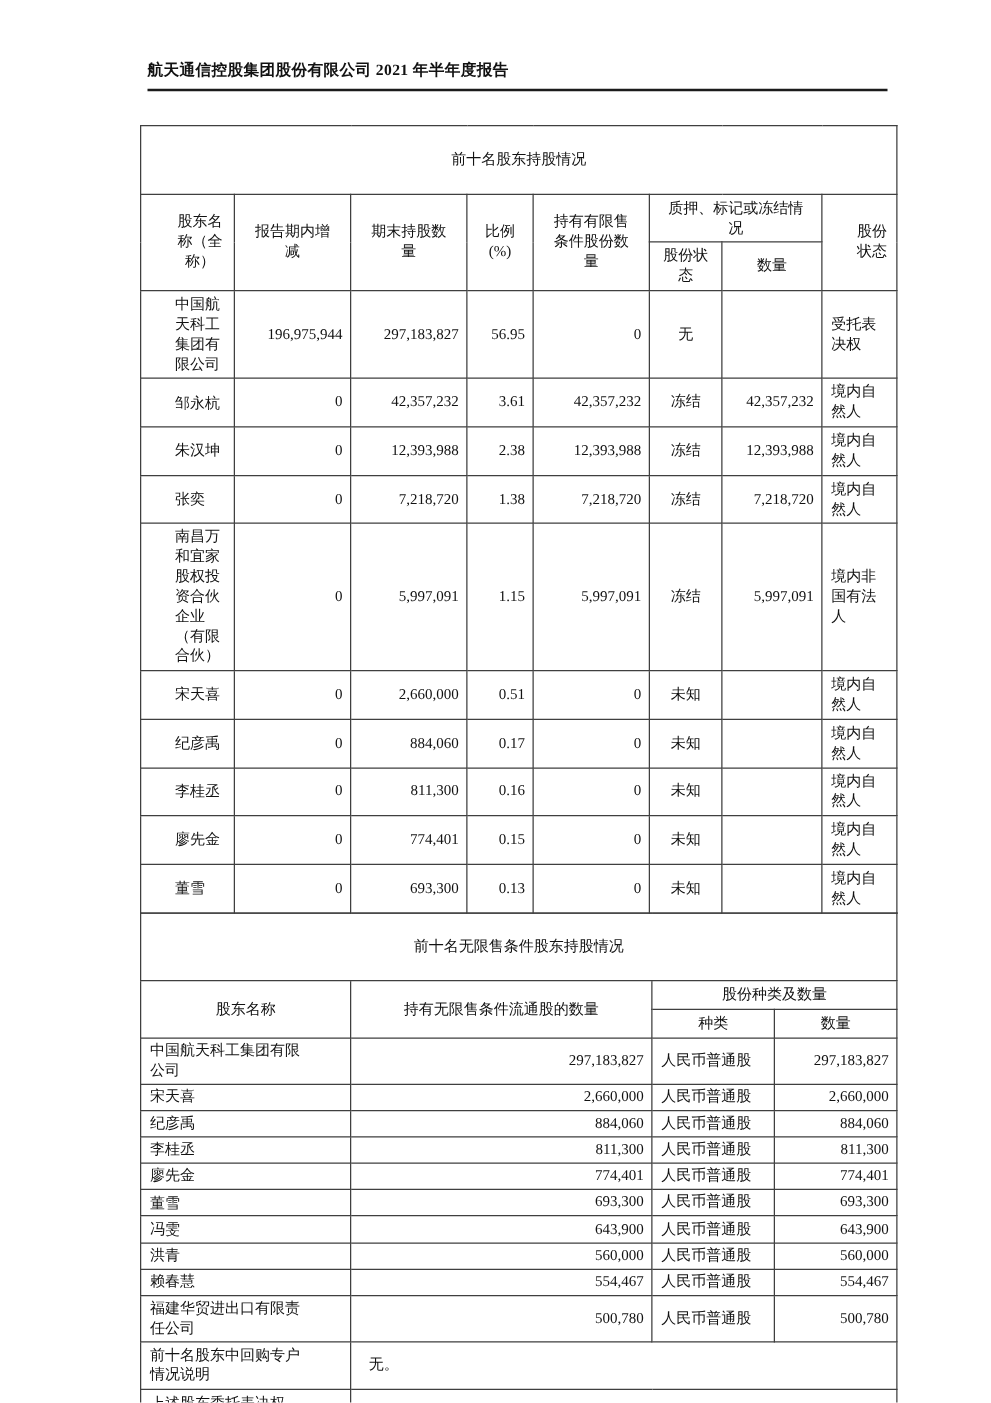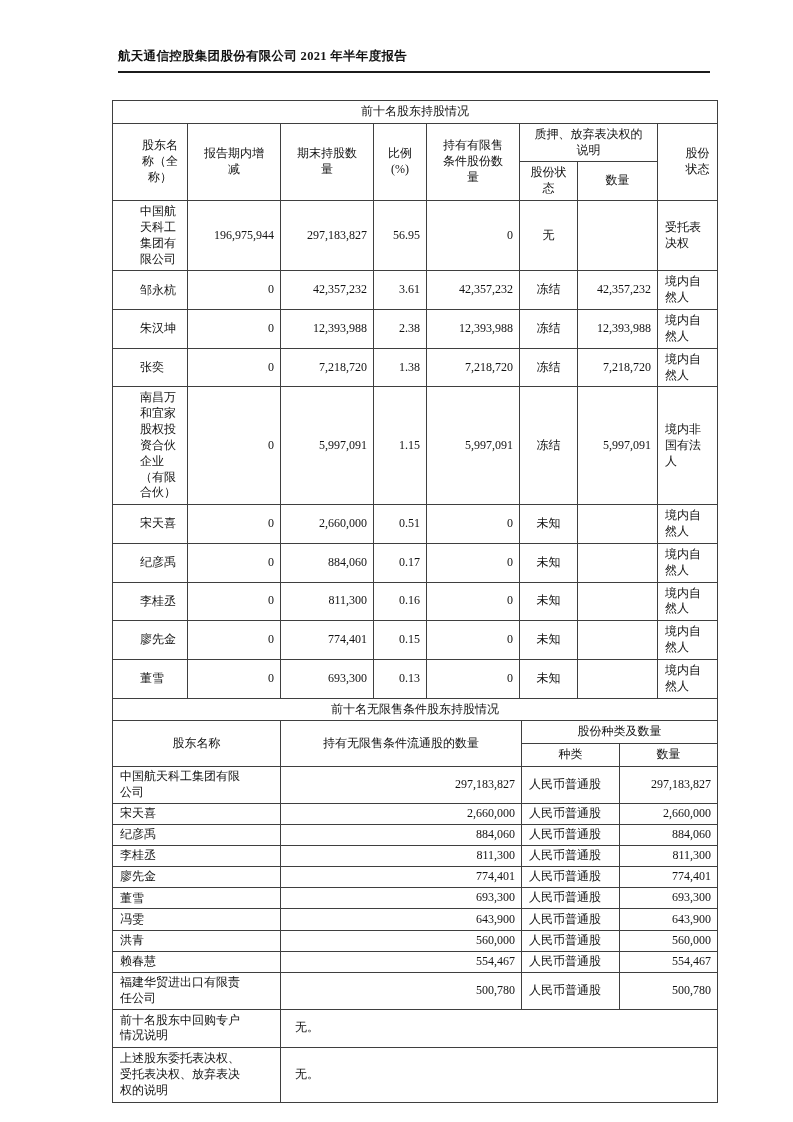--- a/index.html
+++ b/index.html
@@ -19,21 +19,21 @@
   }
   .content { position:absolute; left:112px; top:100px; width:606px; }
   table {
     table-layout:fixed; width:605px;
     border-collapse:collapse;
     font-size:12px; line-height:1.32;
   }
   table.t2 { margin-top:-1px; }
   td { border:1px solid #3f3f3f; padding:3px 7px; vertical-align:middle; overflow:hidden; }
   .t2 td.data { padding-top:2px; padding-bottom:2px; }
-  td.title { text-align:center; padding:3px 4px; }
+  td.title { text-align:center; padding:19px 4px; }
   td.hc { text-align:center; }
   td.l { text-align:left; }
   td.r { text-align:right; padding-right:6px; }
   td.c { text-align:center; }
   td.note-val { padding-left:14px; }
   .sp { display:inline-block; vertical-align:middle; text-align:inherit; }
   .mw50  { max-width:50px;margin-left:20px; }
   .mw38  { max-width:38px; }
   .mw64  { max-width:64px; }
   .mw115 { max-width:115px; }
@@ -68,21 +68,21 @@
     <tbody>
         <tr>
       <td class="title" colspan="8">前十名股东持股情况</td>
     </tr>
     <tr>
       <td class="hc" rowspan="2"><span class="sp mw50">股东名称（全称）</span></td>
       <td class="hc" rowspan="2"><span class="sp mw64">报告期内增减</span></td>
       <td class="hc" rowspan="2"><span class="sp mw64">期末持股数量</span></td>
       <td class="hc" rowspan="2"><span class="sp mw38">比例(%)</span></td>
       <td class="hc" rowspan="2"><span class="sp mw64">持有有限售条件股份数量</span></td>
-      <td class="hc" colspan="2"><span class="sp mw115">质押、放弃表决权的说明</span></td>
+      <td class="hc" colspan="2"><span class="sp mw115">质押、标记或冻结情况</span></td>
       <td class="hc" rowspan="2"><span class="sp mw50">股份状态</span></td>
     </tr>
     <tr>
       <td class="hc">股份状态</td>
       <td class="hc">数量</td>
     </tr>
     <tr>
       <td class="l"><span class="sp mw50">中国航天科工集团有限公司</span></td>
       <td class="r">196,975,944</td>
       <td class="r">297,183,827</td>

